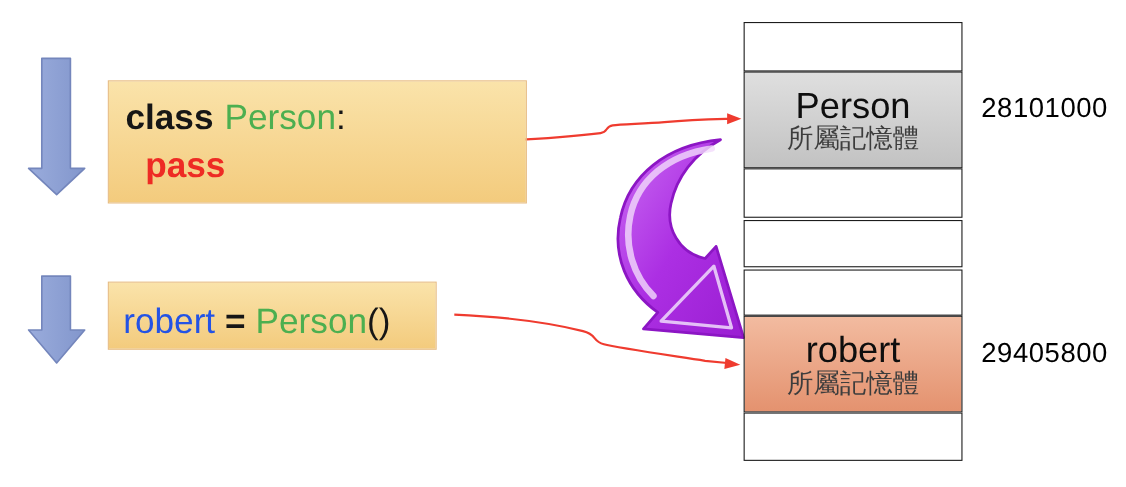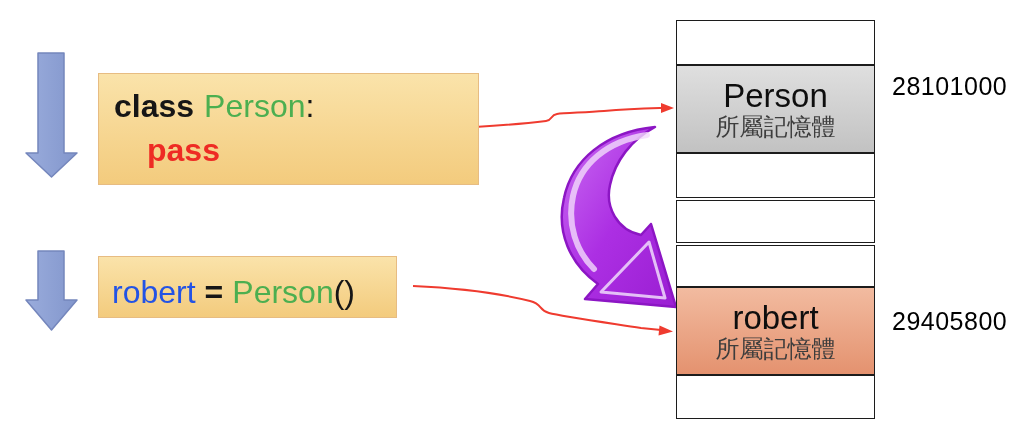--- a/index.html
+++ b/index.html
@@ -14,42 +14,42 @@
     position:absolute;box-sizing:border-box;
     background:linear-gradient(180deg,var(--box-top,#FAE3AA) 0%,var(--box-bottom,#F3CB7D) 100%);
     border:1px solid #E7BC82;
   }
   .code-box1{left:98px;top:73px;width:381px;height:112px;padding:10px 0 0 15px;}
   .code-box2{left:98px;top:256px;width:299px;height:62px;padding:10px 0 0 13px;display:flex;align-items:center;}
   .code-line{font-size:32px;line-height:44px;white-space:pre;color:#161616;}
   .tok-kw{color:var(--code-keyword,#161616);font-weight:bold;margin-right:10px;}
   .tok-cls{color:var(--code-class,#4CAF50);}
   .tok-plain{color:#161616;}
-  .tok-pass{color:var(--code-pass,#EE2B24);font-weight:bold;margin-left:33px;}
+  .tok-pass{color:var(--code-pass,#EE2B24);font-weight:bold;margin-left:18px;}
   .tok-var{color:var(--code-var,#2353E5);}
   .tok-op{color:#161616;margin:0 9px;font-weight:bold;}
 
   
   .mem-cell{
     position:absolute;left:676px;width:199px;box-sizing:border-box;
     border:1.5px solid #1c1c1c;background:#ffffff;
     display:flex;flex-direction:column;align-items:center;justify-content:center;
   }
   .mem-c1{top:20px;height:45px;}
   .mem-c2{top:65px;height:88px;background:linear-gradient(180deg,var(--cell-person-top,#DFDFDF) 0%,var(--cell-person-bottom,#C2C2C2) 100%);}
   .mem-c3{top:153px;height:45px;}
   .mem-c4{top:200px;height:43px;}
   .mem-c5{top:245px;height:42px;}
   .mem-c6{top:287px;height:88px;background:linear-gradient(180deg,var(--cell-robert-top,#F2BBA0) 0%,var(--cell-robert-bottom,#E4926F) 100%);}
   .mem-c7{top:375px;height:44px;}
   .cell-label{font-size:33px;line-height:36px;color:#0e0e0e;}
   .cell-sublabel{font-size:24px;line-height:26px;color:#3d3d3d;font-family:"Liberation Sans","DejaVu Sans",sans-serif;}
 
   .addr{position:absolute;left:892px;font-size:25px;line-height:28px;color:#000000;letter-spacing:0.5px;}
-  .addr1{top:72px;}
+  .addr1{top:84px;}
   .addr2{top:290px;margin-top:17px;}
 </style>
 </head>
 <body>
 
 <div class="stage">
 
   <svg class="overlay" viewBox="0 0 1024 443">
     <defs>
       <linearGradient id="gradPurple" x1="0" y1="0" x2="1" y2="1">

